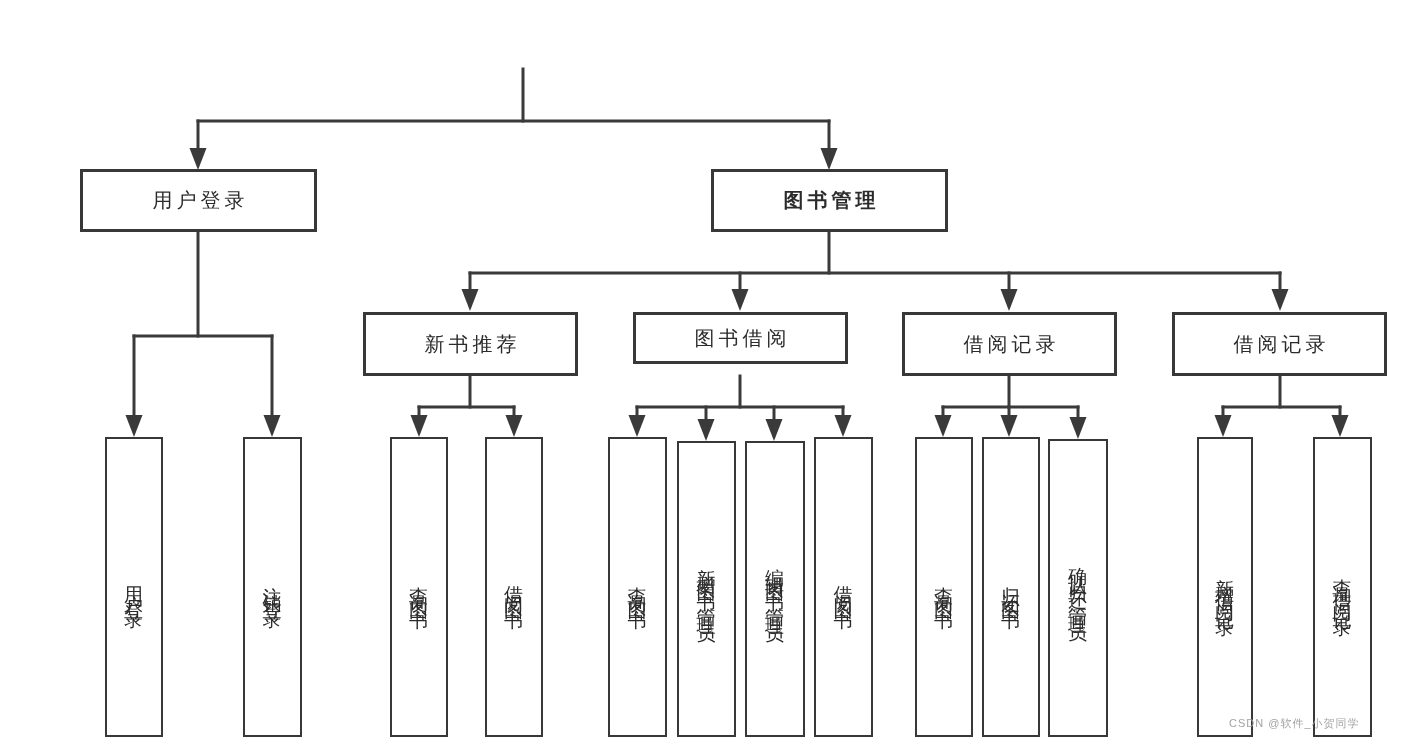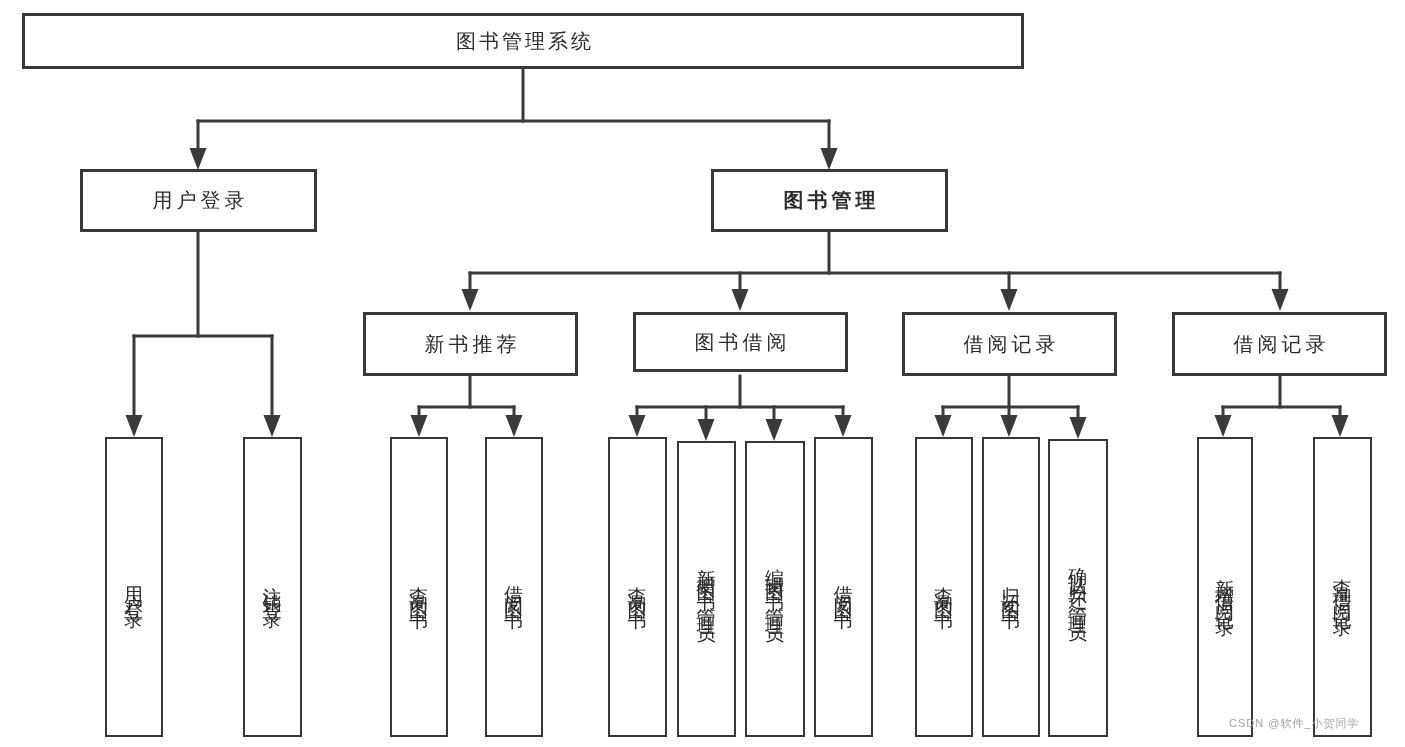--- a/index.html
+++ b/index.html
@@ -130,35 +130,32 @@
     <polygon points="1069.5,417 1086.5,417 1078,439"></polygon>
 
     <path d="M1280 376 V407"></path>
     <path d="M1223 407 H1340"></path>
     <path d="M1223 407 V417"></path>
     <path d="M1340 407 V417"></path>
     <polygon points="1214.5,415 1231.5,415 1223,437"></polygon>
     <polygon points="1331.5,415 1348.5,415 1340,437"></polygon>
   </svg>
 
-  <div class="box root" style="left:22px;top:13px;width:1002px;height:56px;">
-    <span class="hlabel">图书管理系统</span>
-  </div>
 
   <div class="box" style="left:80px;top:169px;width:237px;height:63px;">
     <span class="hlabel">用户登录</span>
   </div>
   <div class="box" style="left:711px;top:169px;width:237px;height:63px;font-weight:bold;">
     <span class="hlabel">图书管理</span>
   </div>
 
   <div class="box" style="left:363px;top:312px;width:215px;height:64px;">
     <span class="hlabel">新书推荐</span>
   </div>
-  <div class="box" style="left:633px;top:312px;width:215px;height:60px;">
+  <div class="box" style="left:633px;top:312px;width:215px;height:52px;">
     <span class="hlabel">图书借阅</span>
   </div>
   <div class="box" style="left:902px;top:312px;width:215px;height:64px;">
     <span class="hlabel">借阅记录</span>
   </div>
   <div class="box" style="left:1172px;top:312px;width:215px;height:64px;">
     <span class="hlabel">借阅记录</span>
   </div>
 
   <div class="box leaf" style="left:105px;top:437px;width:58px;height:300px;">

